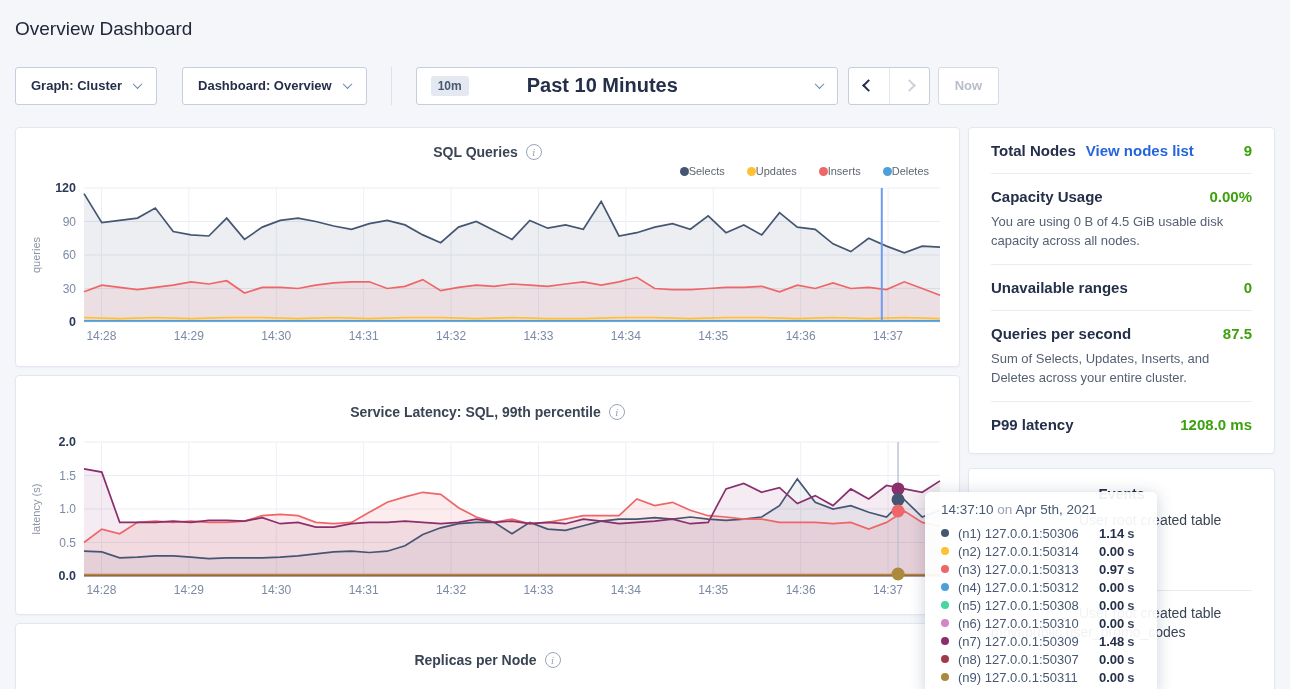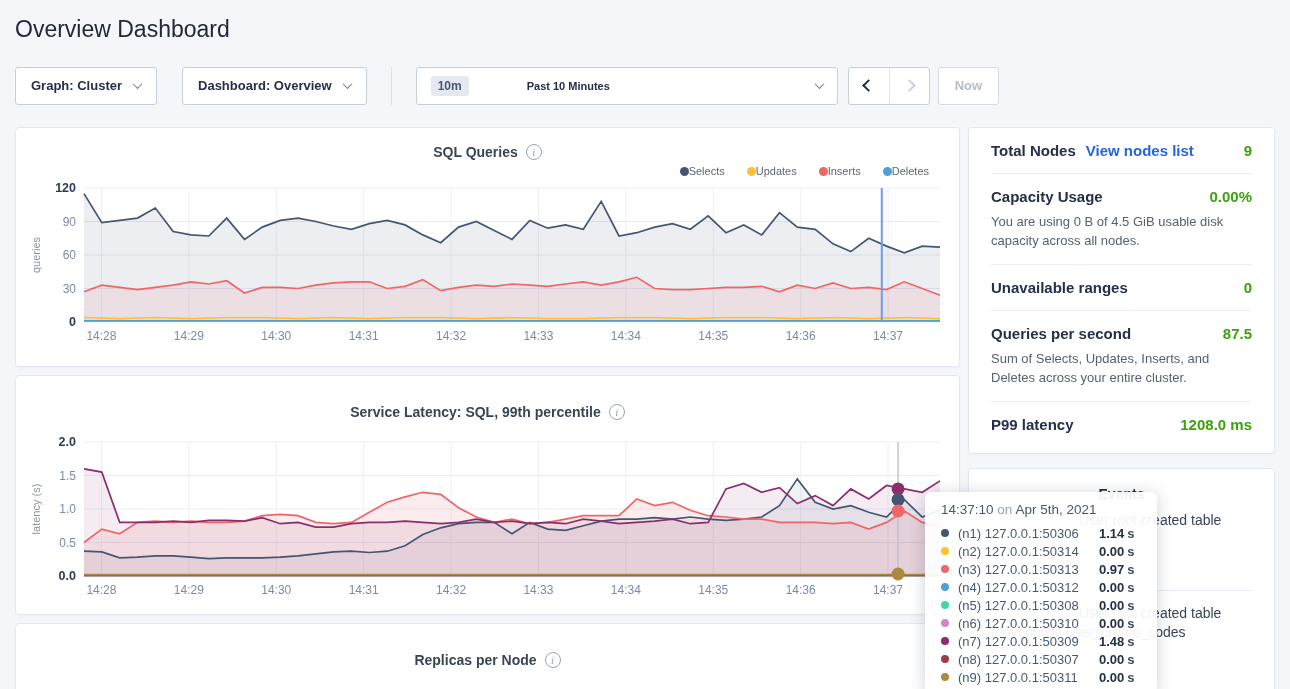--- a/index.html
+++ b/index.html
@@ -2,40 +2,40 @@
 <html><head>
 <meta charset="utf-8">
 <style>
   * { box-sizing: border-box; }
   html,body { margin:0; padding:0; }
   body {
     width:1290px; height:689px; overflow:hidden; position:relative;
     background:#f4f6fa; font-family:"Liberation Sans", sans-serif; color:#242f49;
   }
   .page { padding:0 15px; }
-  .page-title { font-size:23px; font-weight:500; color:#22283a; margin:16px 0 0 0; line-height:26px; }
+  .page-title { font-size:19px; font-weight:500; color:#22283a; margin:16px 0 0 0; line-height:26px; }
 
   
   .controls { display:flex; align-items:center; margin-top:26px; height:35px; }
   .dd {
     display:inline-flex; align-items:center; gap:12px; background:#fff;
     border:1px solid #c6cede; border-radius:3px; height:38px; padding:0 15px;
     font-size:13px; font-weight:700; color:#242f49; cursor:pointer;
   }
   .dd + .dd { margin-left:25px; }
   .chev { width:7px; height:7px; border-right:1.6px solid #6581a6; border-bottom:1.6px solid #6581a6;
           transform:rotate(45deg) translate(-1px,-1px); }
   .vdivider { width:1px; height:38px; background:#dce1ea; margin:0 24px; }
   .timesel {
     display:flex; align-items:center; background:#fff; border:1px solid #c6cede; border-radius:3px;
     height:38px; width:422px; padding:0 14px; cursor:pointer;
   }
   .time-badge { background:#e4e9f1; border-radius:3px; color:#475872; font-weight:700; font-size:12px;
                 padding:3px 7px; margin-right:14px; }
-  .time-label { font-weight:700; font-size:11px; color:#242f49; flex:1;padding-left:44px; }
+  .time-label { font-weight:700; font-size:20px; color:#242f49; flex:1;padding-left:44px; }
   .arrow-group { display:flex; margin-left:10px; border:1px solid #c6cede; border-radius:3px; background:#fff; height:38px; }
   .arrow-btn { width:40px; display:flex; align-items:center; justify-content:center; cursor:pointer; }
   .arrow-btn + .arrow-btn { border-left:1px solid #e3e7ee; cursor:default; }
   .chev-left  { width:9px; height:9px; border-left:2.5px solid #242f49; border-bottom:2.5px solid #242f49; transform:rotate(45deg); }
   .chev-right { width:9px; height:9px; border-right:2.5px solid #ccd1dc; border-top:2.5px solid #ccd1dc; transform:rotate(45deg); }
   .now-btn { margin-left:8px; height:38px; border:1px solid #d5dae3; border-radius:3px; background:#fff;
              padding:0 16px; font-weight:700; font-size:13px; color:#b7bec9; display:flex; align-items:center; cursor:default; }
 
   
   .main { display:flex; gap:8px; margin-top:24px; align-items:flex-start; }

